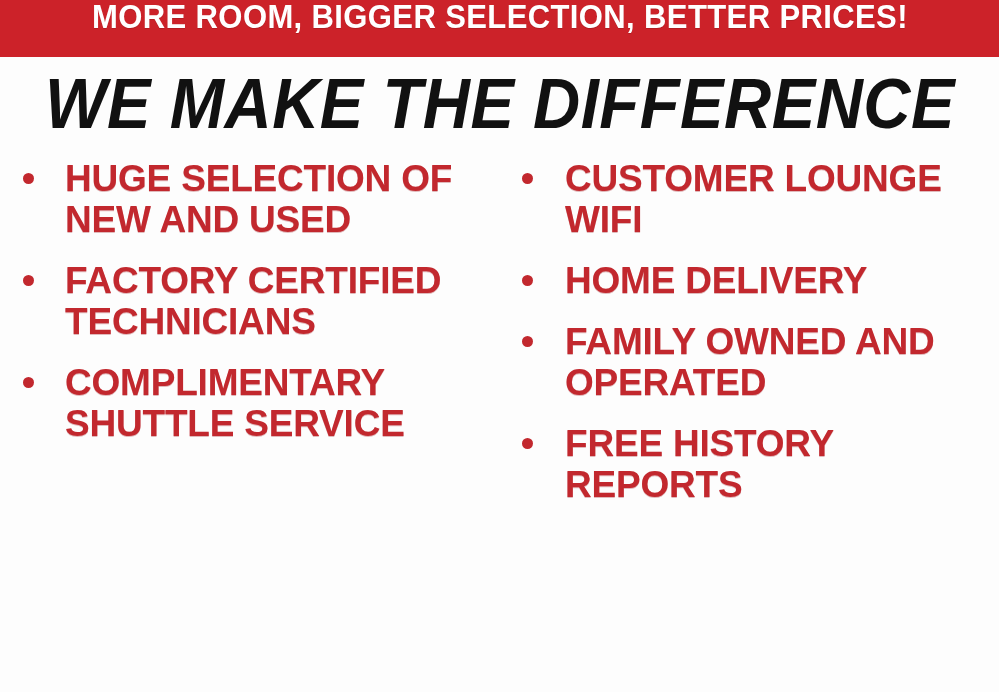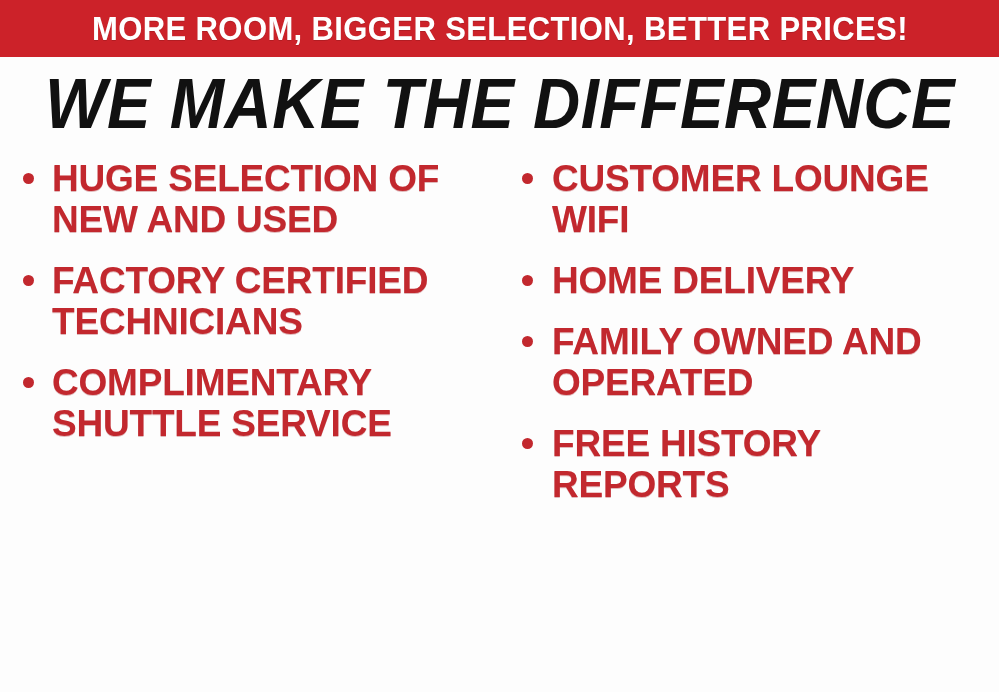--- a/index.html
+++ b/index.html
@@ -25,21 +25,21 @@
 
   
   .top-strip {
     position: absolute;
     left: 0;
     top: 0;
     width: 999px;
     height: 57px;
     background: #cc2229;
     display: flex;
-    align-items: center;
+    align-items: flex-start;
     justify-content: center;
     overflow: hidden;
   }
   .top-strip-text {
     color: #ffffff;
     font-family: "Liberation Sans Narrow", "Liberation Sans", "DejaVu Sans Condensed", sans-serif;
     font-weight: bold;
     font-size: 33px;
     line-height: 33px;
     letter-spacing: 0.4px;
@@ -107,20 +107,21 @@
     position: absolute;
     left: 11px;
     top: 15px;
     width: 11px;
     height: 11px;
     border-radius: 50%;
     background: #c2282e;
   }
   .benefit-item .label {
     display: block;
+    margin-left: 13px;
   }
 
   
   .column-right .benefit-item {
     padding-left: 44px;
     font-size: 37px;
   }
   .column-right .benefit-item .bullet {
     left: 14px;
   }

